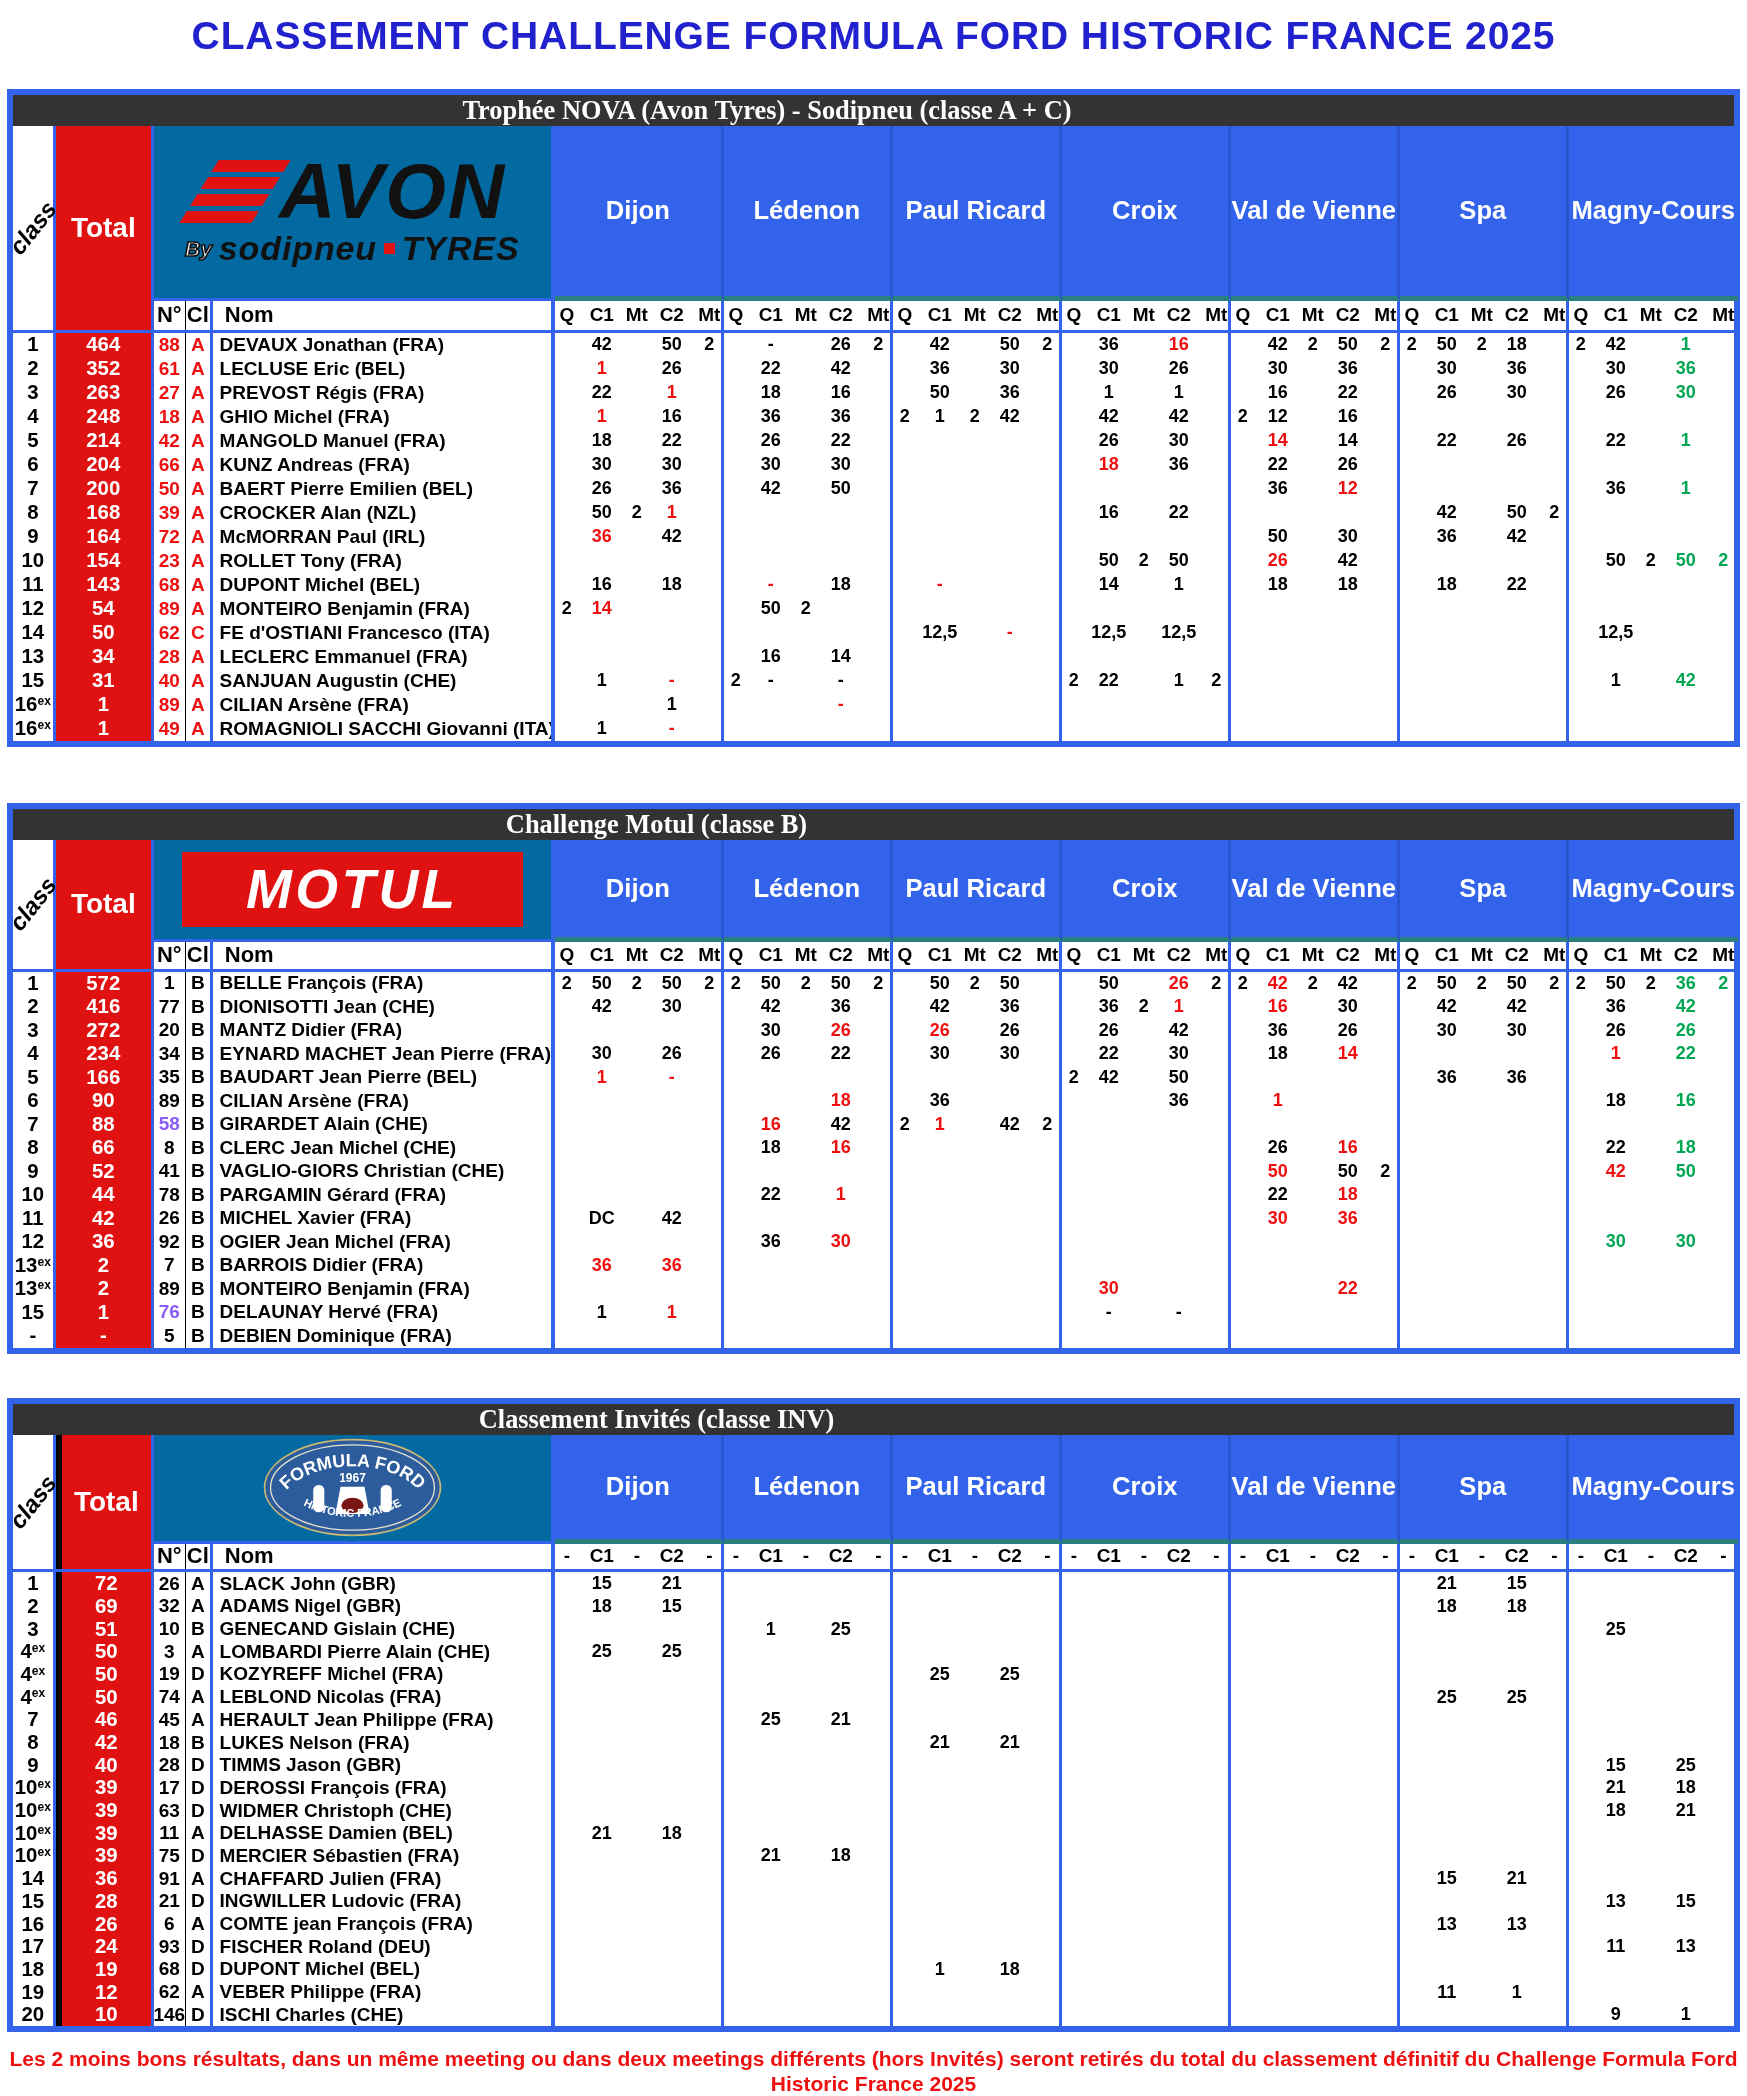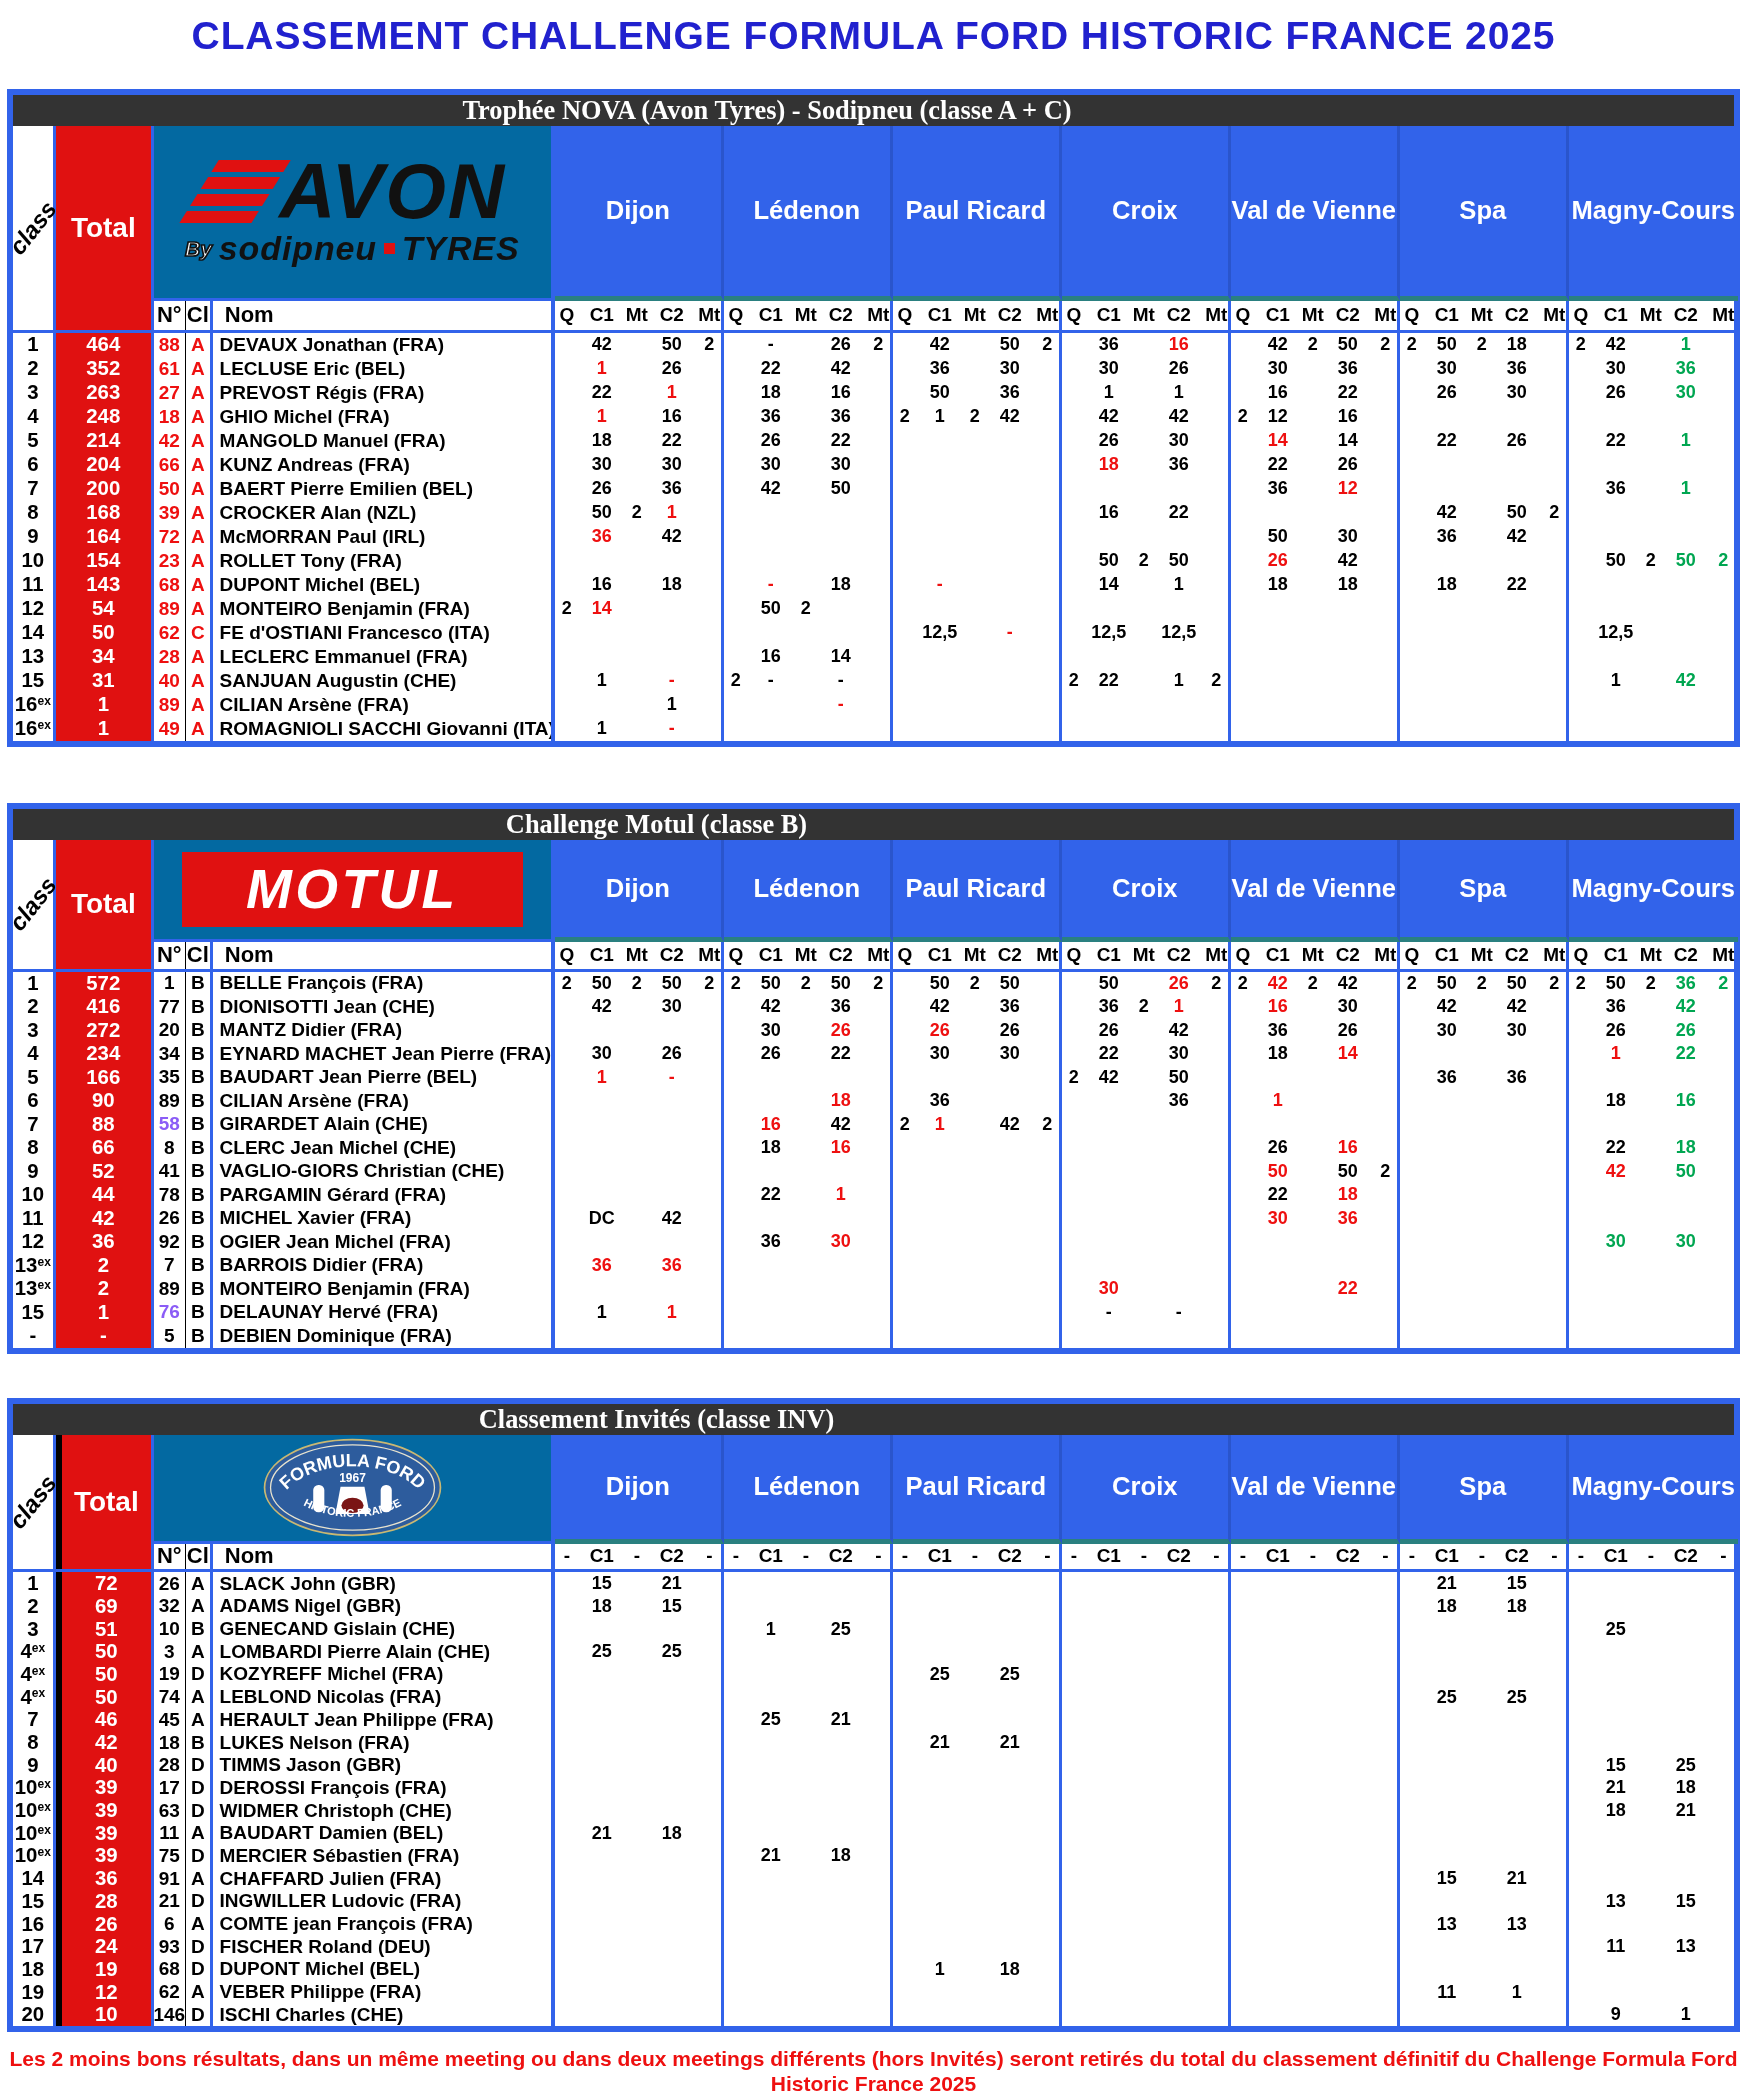--- a/index.html
+++ b/index.html
@@ -2794,21 +2794,21 @@
           <div class="v"></div>
           <div class="v">21</div>
           <div class="v"></div>
         </div>
       </div>
       <div class="row">
         <div class="c-pos">10<sup>ex</sup></div>
         <div class="c-tot">39</div>
         <div class="c-num" style="color: rgb(0, 0, 0);">11</div>
         <div class="c-cl" style="color: rgb(0, 0, 0);">A</div>
-        <div class="c-nom">BAUDART Damien  (BEL)</div>
+        <div class="c-nom">DELHASSE Damien  (BEL)</div>
         <div class="grp">
           <div class="v"></div>
           <div class="v">21</div>
           <div class="v"></div>
           <div class="v">18</div>
           <div class="v"></div>
         </div>
         <div class="grp">
           <div class="v"></div>
           <div class="v"></div>

